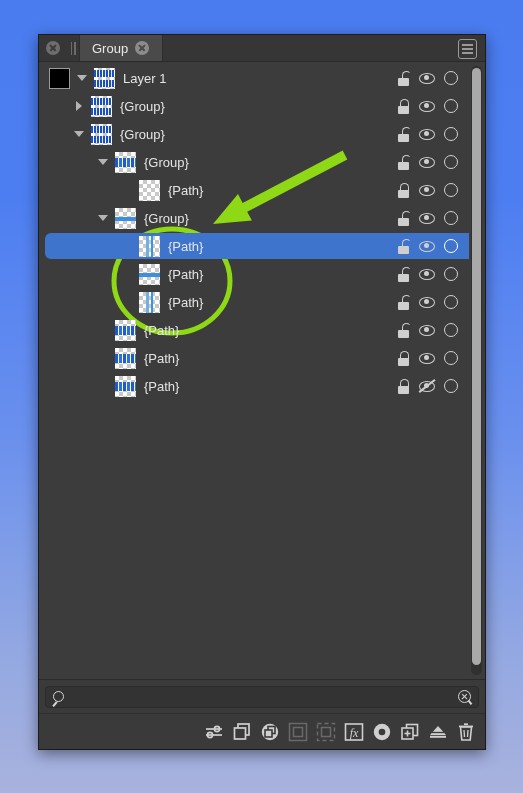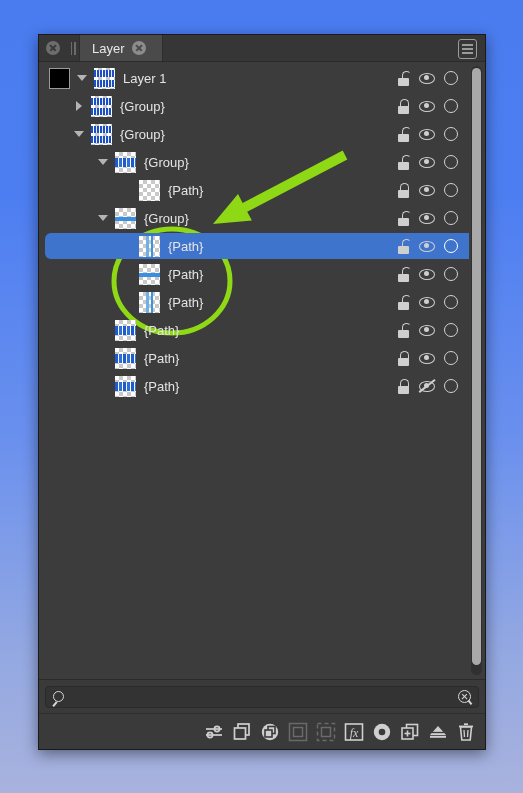--- a/index.html
+++ b/index.html
@@ -391,21 +391,21 @@
 
   <div id="tabbar">
     <div class="tb-close">
       <span class="circ-x"></span>
     </div>
     <div class="grip">
         <i></i>
         <i></i>
       </div>
     <div class="tab">
-      <span class="label">Layer</span>
+      <span class="label">Group</span>
       <span class="circ-x"></span>
     </div>
     <div id="panel-menu-btn">
       <span class="bx">
           <i></i>
           <i></i>
           <i></i>
         </span>
     </div>
   </div>

